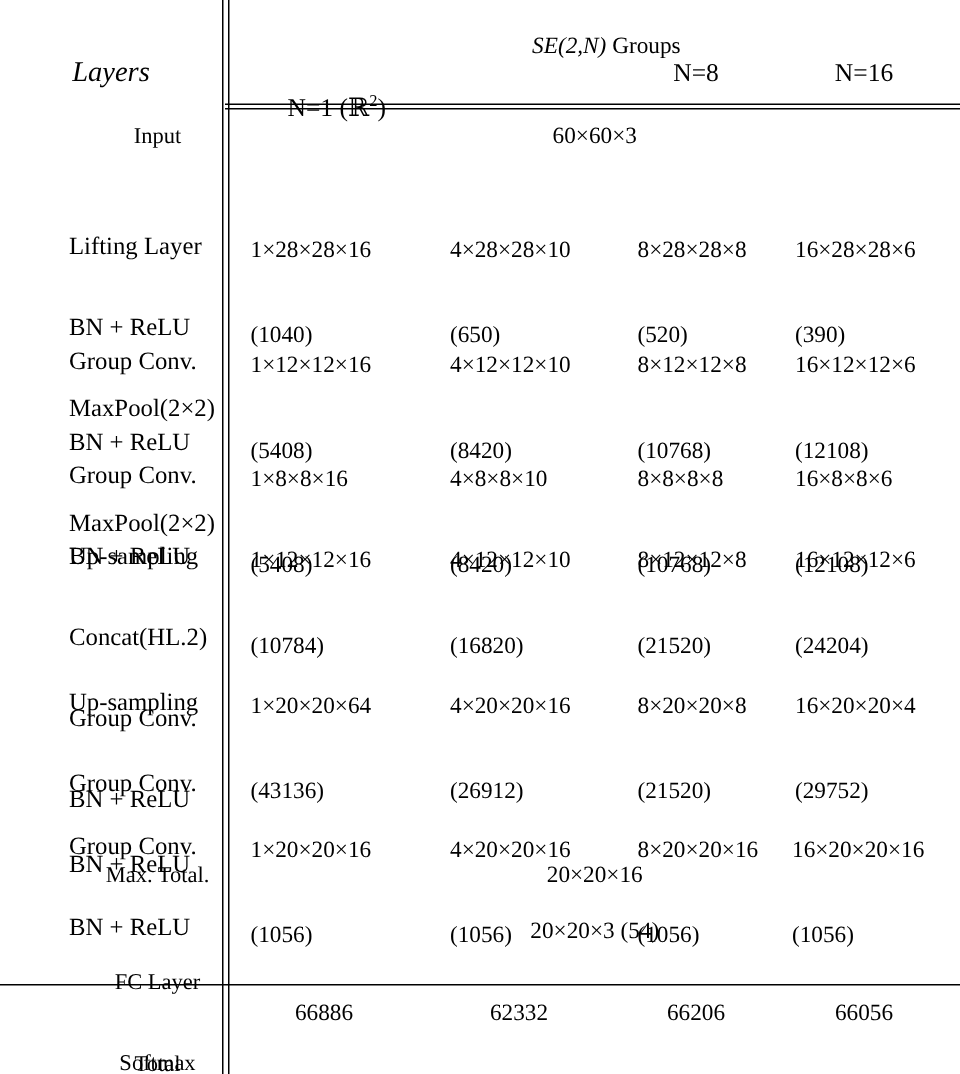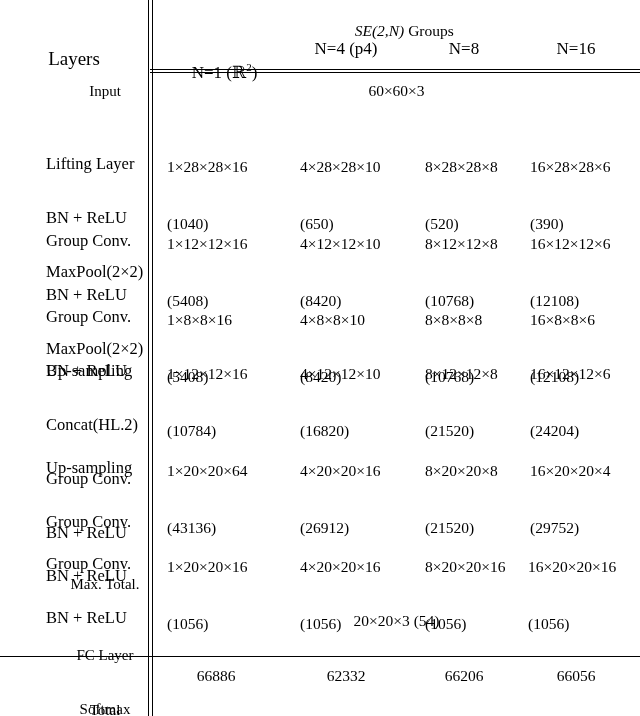--- a/index.html
+++ b/index.html
@@ -97,26 +97,25 @@
   <div class="vrule a"></div>
   <div class="vrule b"></div>
   <div class="hrule head-a"></div>
   <div class="hrule head-b"></div>
   <div class="hrule total"></div>
 
   <div class="cell spanwide hdr" style="top:4px;">
     <span class="italic-se">SE(2,N)</span><span> Groups</span>
   </div>
 
-  <div class="cell col-left hdr" style="top:50px;">Layers</div>
+  <div class="cell col-left hdr" style="top:40px;font-style:italic;">Layers</div>
 
   <div class="cell hdr-small" style="left:153px; width:126px; text-align:center; top:40px;">
     <span>N=1 (<span class="bb">ℝ</span><span class="sup">2</span>)</span>
   </div>
-  <div class="cell hdr-small" style="left:283px; width:126px; text-align:center; top:40px;">N=4 (p4)</div>
   <div class="cell hdr-small" style="left:409px; width:110px; text-align:center; top:40px;">N=8</div>
   <div class="cell hdr-small" style="left:519px; width:114px; text-align:center; top:40px;">N=16</div>
 
   <div class="cell col-left layer-label small" style="top:82px;">Input</div>
   <div class="cell spanwide" style="top:82px;">60×60×3</div>
 
   <div class="cell col-left lefty layer-label" style="top:119px;">
     <div>Lifting Layer</div>
     <div>BN + ReLU</div>
     <div>MaxPool(2×2)</div>
@@ -241,20 +240,21 @@
   <div class="cell datacell" style="left:425px; top:519px;">
     <div>8×20×20×16</div>
     <div>(1056)</div>
   </div>
   <div class="cell datacell" style="left:528px; top:519px;">
     <div>16×20×20×16</div>
     <div>(1056)</div>
   </div>
 
   <div class="cell col-left layer-label small" style="top:575px;">Max. Total.</div>
+  <div class="cell spanwide" style="top:575px;">20×20×16</div>
 
   <div class="cell col-left layer-label small" style="top:610px;">
     <div>FC Layer</div>
     <div>Softmax</div>
   </div>
   <div class="cell spanwide" style="top:612px;">20×20×3 (54)</div>
 
   <div class="cell col-left layer-label small" style="top:665px;">
     <div>Total</div>
     

